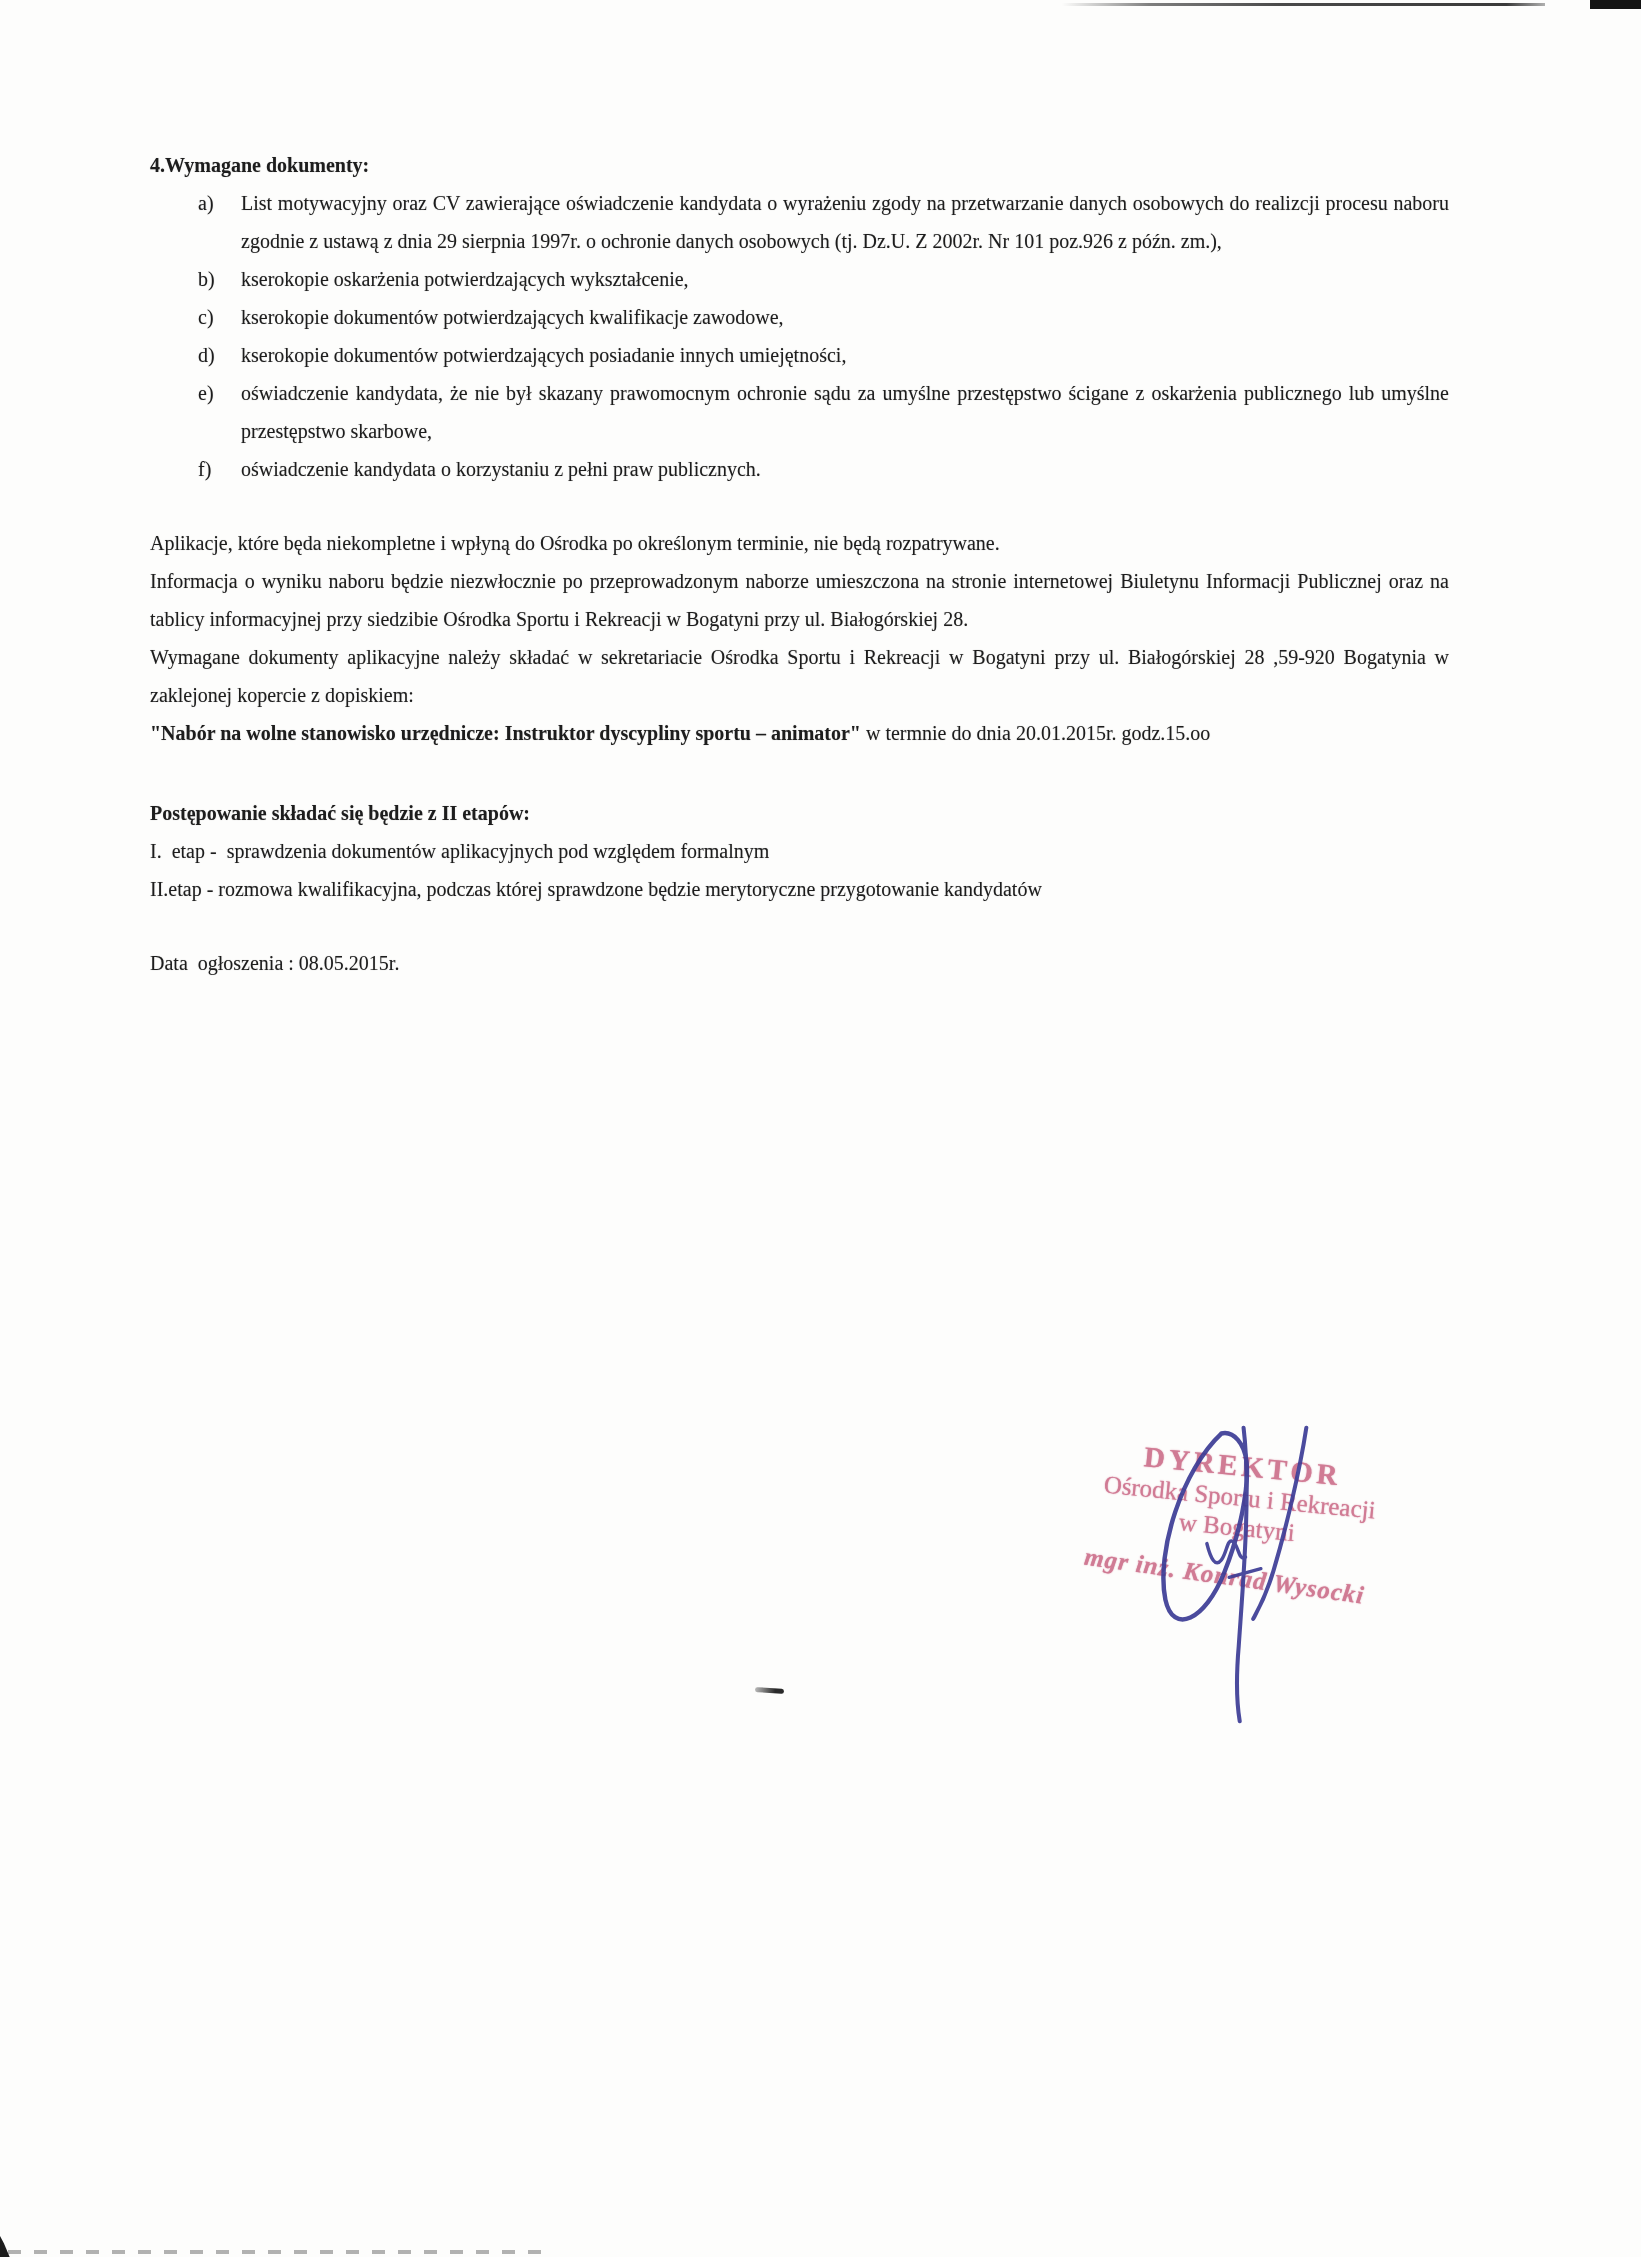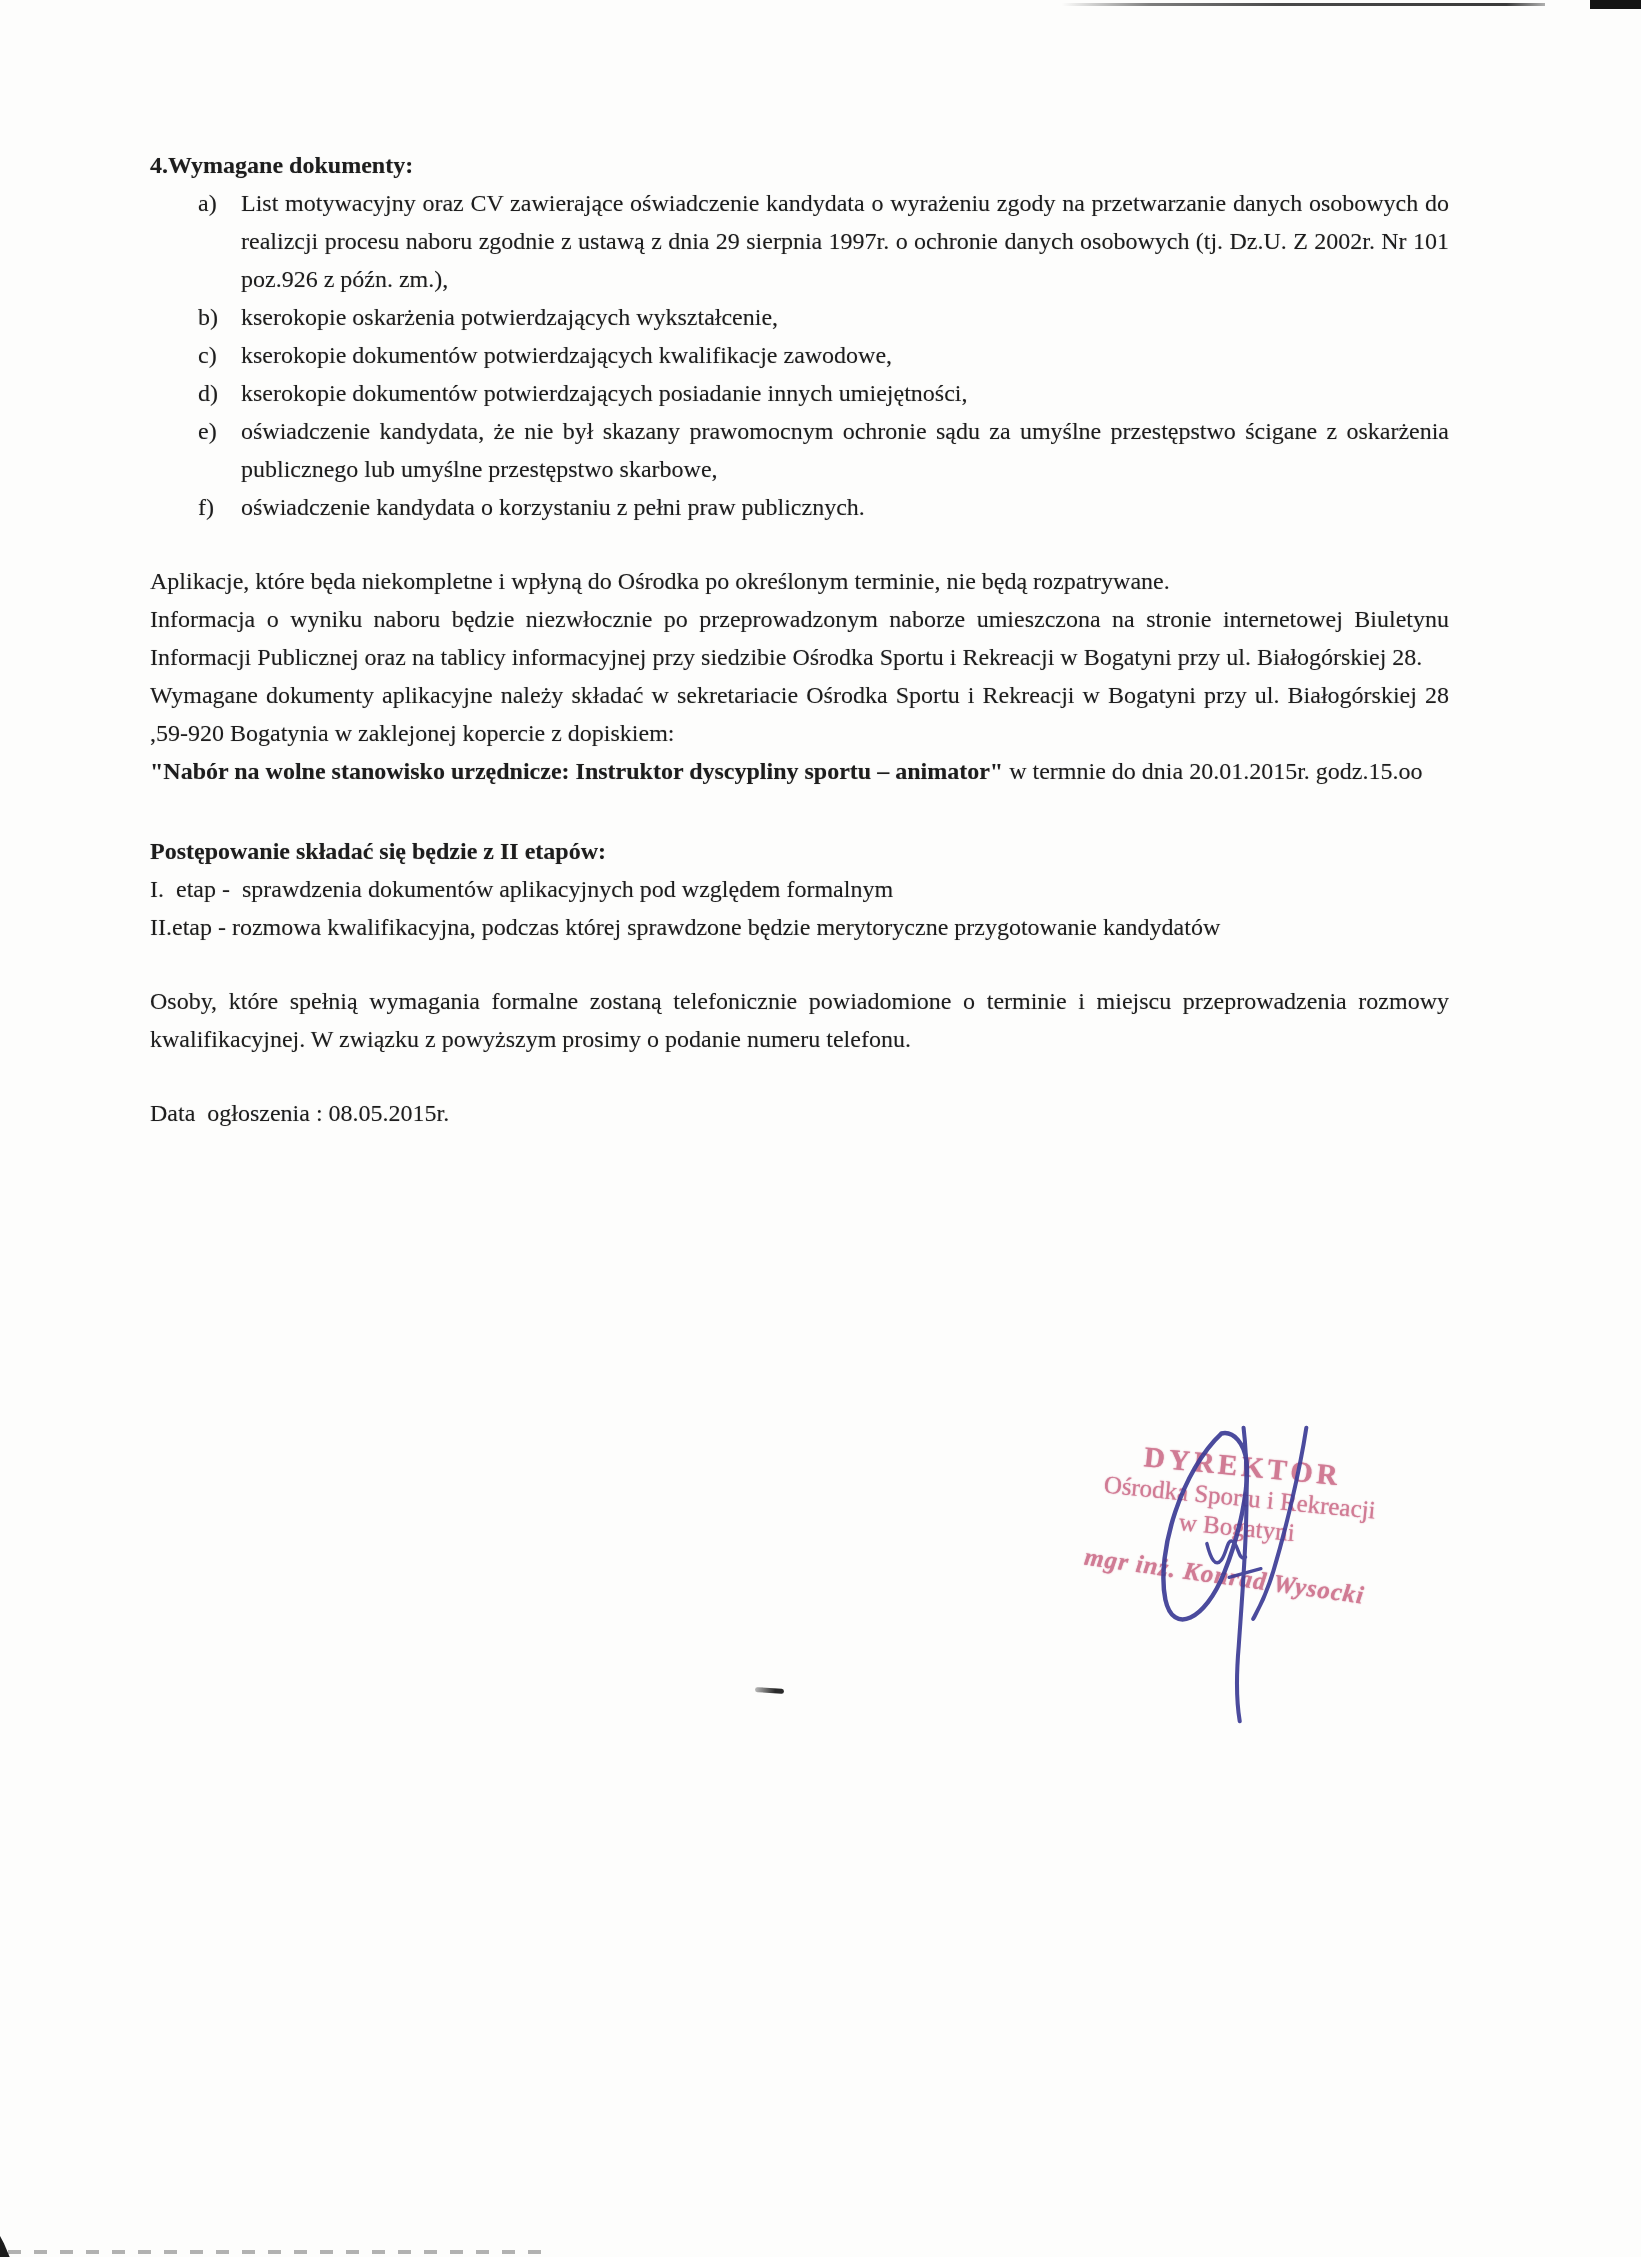--- a/index.html
+++ b/index.html
@@ -28,21 +28,21 @@
     background:repeating-linear-gradient(to right,rgba(70,70,70,.75) 0 13.5px,rgba(0,0,0,0) 13.5px 26px);
   }
   .art-small-dash{
     position:absolute;left:755px;top:1688px;width:29px;height:4.8px;
     background:linear-gradient(to right,rgba(60,60,60,.35),#2a2a2a 70%);
     border-radius:2.9px;transform:rotate(4deg);
   }
   
   .content{
     position:absolute;left:150px;top:146px;width:1299px;
-    font-size:24px;line-height:38px;
+    font-size:20px;line-height:38px;
     text-shadow:0 0 1px rgba(55,55,55,.35);
   }
   .bold{font-weight:bold;}
   .para{margin:0;text-align:justify;}
   .left{text-align:left;}
   .prewrap{white-space:pre-wrap;}
   .gap{margin-top:36px;}
   .gap-lg{margin-top:42px;}
   .list{margin:0;}
   .list-item{display:flex;margin-left:48px;}
@@ -106,21 +106,20 @@
 
     <p class="para gap">Aplikacje, które będa niekompletne i wpłyną do Ośrodka po określonym terminie, nie będą rozpatrywane.</p>
     <p class="para">Informacja o wyniku naboru będzie niezwłocznie po przeprowadzonym naborze umieszczona na stronie internetowej Biuletynu Informacji Publicznej oraz na tablicy informacyjnej przy siedzibie Ośrodka Sportu i Rekreacji w Bogatyni przy ul. Białogórskiej 28.</p>
     <p class="para">Wymagane dokumenty aplikacyjne należy składać w sekretariacie Ośrodka Sportu i Rekreacji w Bogatyni przy ul. Białogórskiej 28 ,59-920 Bogatynia w zaklejonej kopercie z dopiskiem:</p>
     <p class="para"><span class="bold">"Nabór na wolne stanowisko urzędnicze: Instruktor dyscypliny sportu – animator"</span><span> w termnie do dnia 20.01.2015r. godz.15.oo</span></p>
 
     <p class="para bold gap-lg left">Postępowanie składać się będzie z II etapów:</p>
     <p class="para left prewrap">I.  etap -  sprawdzenia dokumentów aplikacyjnych pod względem formalnym</p>
     <p class="para left prewrap">II.etap - rozmowa kwalifikacyjna, podczas której sprawdzone będzie merytoryczne przygotowanie kandydatów</p>
 
-    <p class="para gap">Osoby, które spełnią wymagania formalne zostaną telefonicznie powiadomione o terminie i miejscu przeprowadzenia rozmowy kwalifikacyjnej. W związku z powyższym prosimy o podanie numeru telefonu.</p>
 
     <p class="para gap left prewrap">Data  ogłoszenia : 08.05.2015r.</p>
   </div>
 
   <div class="stamp">
     <div class="stamp-title">DYREKTOR</div>
     <div class="stamp-sub">Ośrodka Sportu i Rekreacji</div>
     <div class="stamp-sub">w Bogatyni</div>
     <div class="stamp-name">mgr inż. Konrad Wysocki</div>
   </div>

